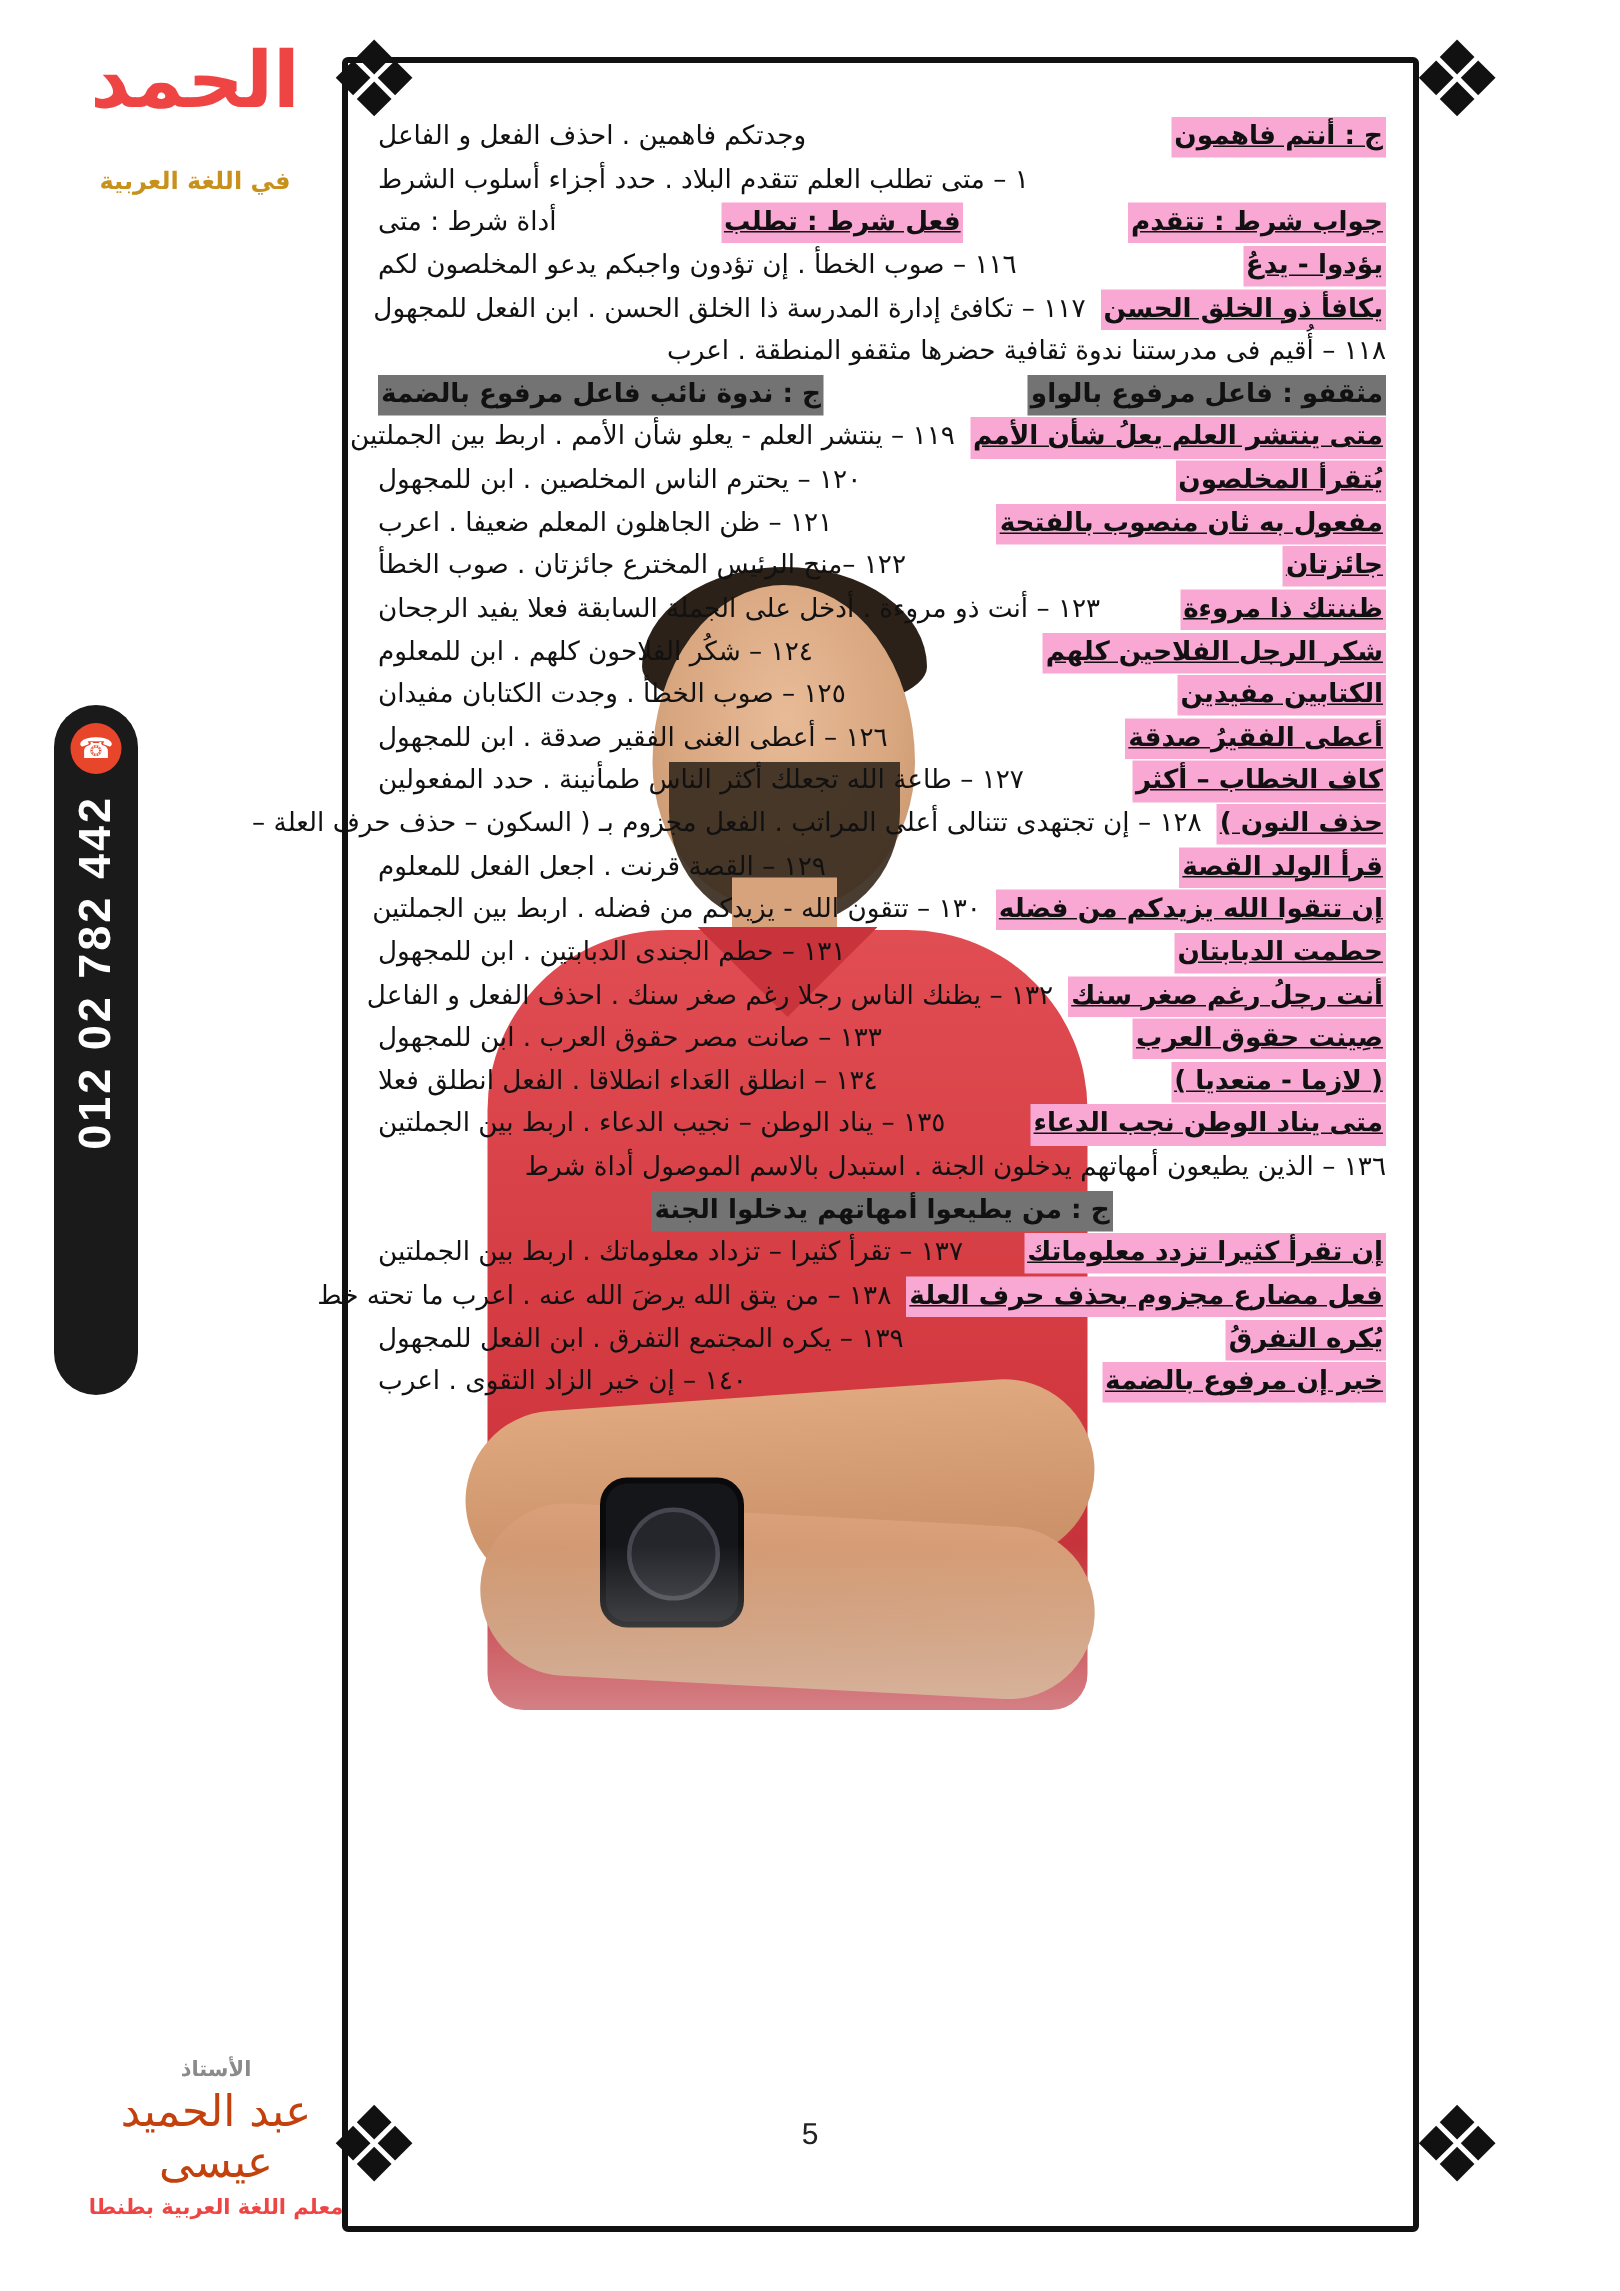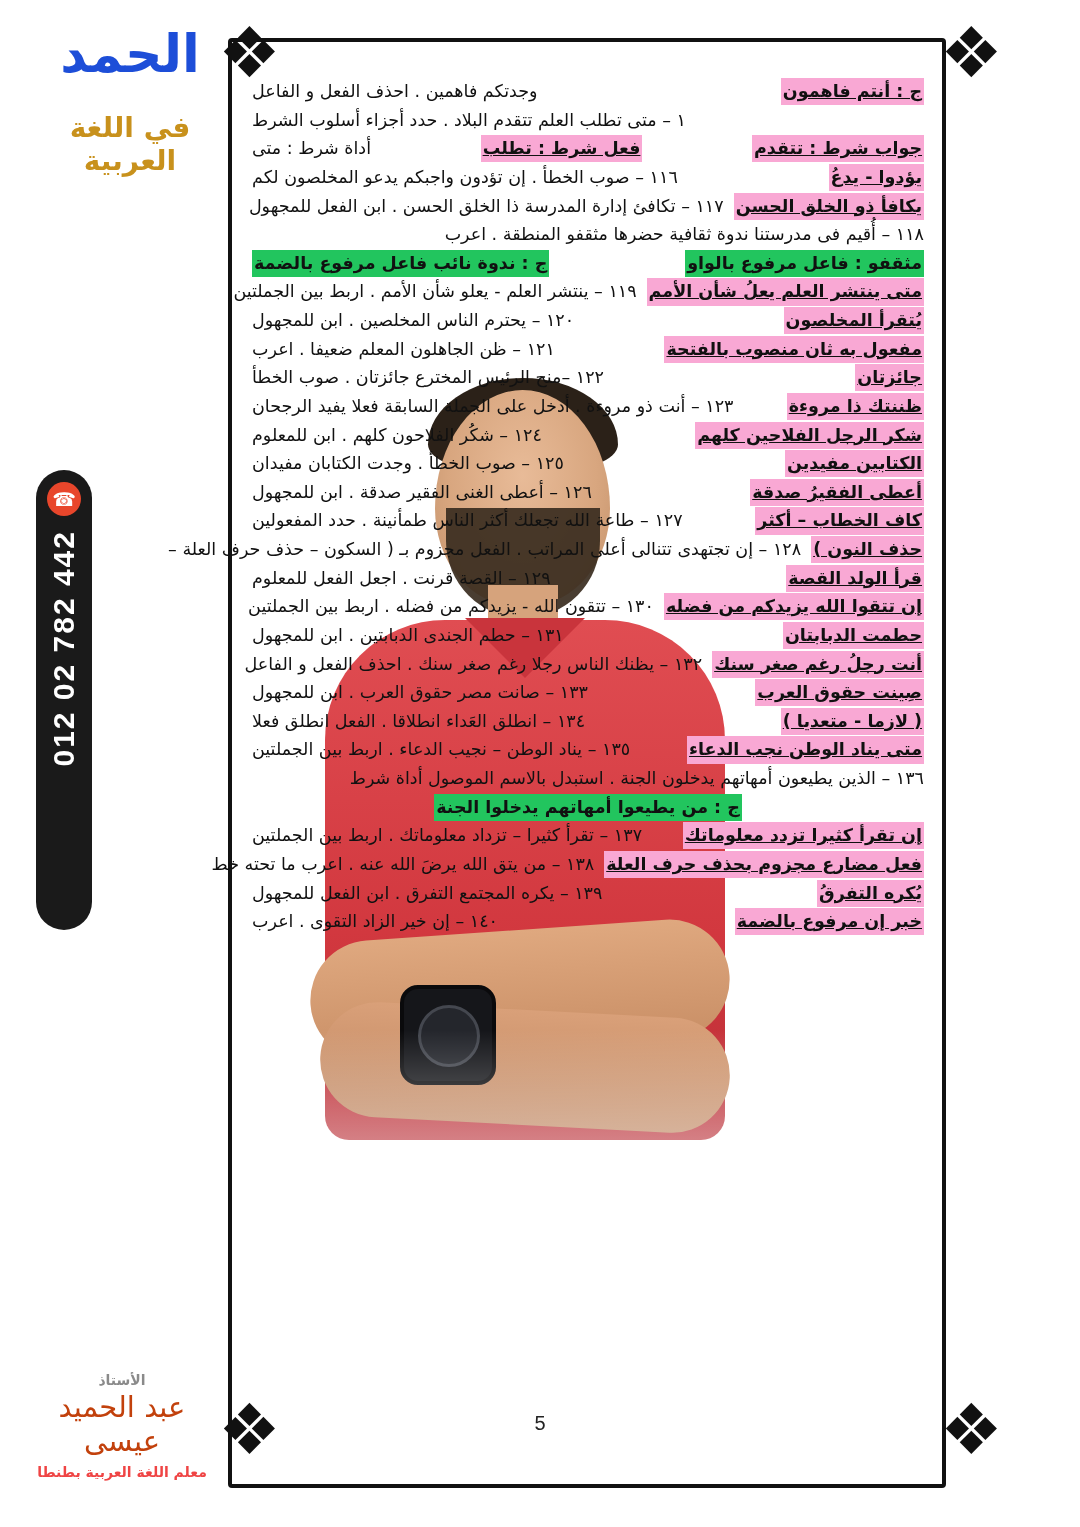--- a/index.html
+++ b/index.html
@@ -72,27 +72,27 @@
   .logo{
     position:absolute;
     left:40px;top:26px;
     width:180px;height:180px;
     text-align:center;
     color:#b8860b;
   }
   .logo .logo-ar{
     font-size:52px;
     font-weight:bold;
-    color:#1d4ed8;
+    color:#ef4444;
     line-height:1.1;
     font-family:"DejaVu Sans", sans-serif;
   }
   .logo .logo-sub{
     margin-top:28px;
-    font-size:28px;
+    font-size:16px;
     color:#c8911c;
     font-weight:bold;
     font-family:"DejaVu Sans", sans-serif;
   }
 
   
   .photo{
     position:absolute;
     left:250px;top:330px;
     width:540px;height:1060px;
@@ -171,21 +171,21 @@
     white-space:nowrap;
     overflow:visible;
   }
   .hl{
     background:#f9a8d4;
     padding:0 2px;
     font-weight:bold;
     text-decoration:underline;
   }
   .hl-plain{
-    background:#22c55e;
+    background:#737373;
     padding:0 2px;
     font-weight:bold;
   }
   .row{
     display:flex;
     justify-content:space-between;
     align-items:baseline;
     gap:10px;
   }
   .row .q{ white-space:nowrap; }
@@ -194,21 +194,21 @@
   
   .page-num{
     position:absolute;
     left:50%;top:1412px;
     transform:translateX(-50%);
     font-size:20px;color:#222;
     font-family:"Liberation Sans",sans-serif;
   }
   .signature{
     position:absolute;
-    left:22px;top:1372px;
+    left:44px;top:1372px;
     width:200px;
     text-align:center;
     color:#cf2026;
   }
   .signature .sig-pre{
     font-size:14px;color:#8a8a8a;font-weight:bold;
     font-family:"DejaVu Sans",sans-serif;
   }
   .signature .sig-name{
     font-size:29px;font-weight:normal;color:#c2410c;margin-top:2px;

